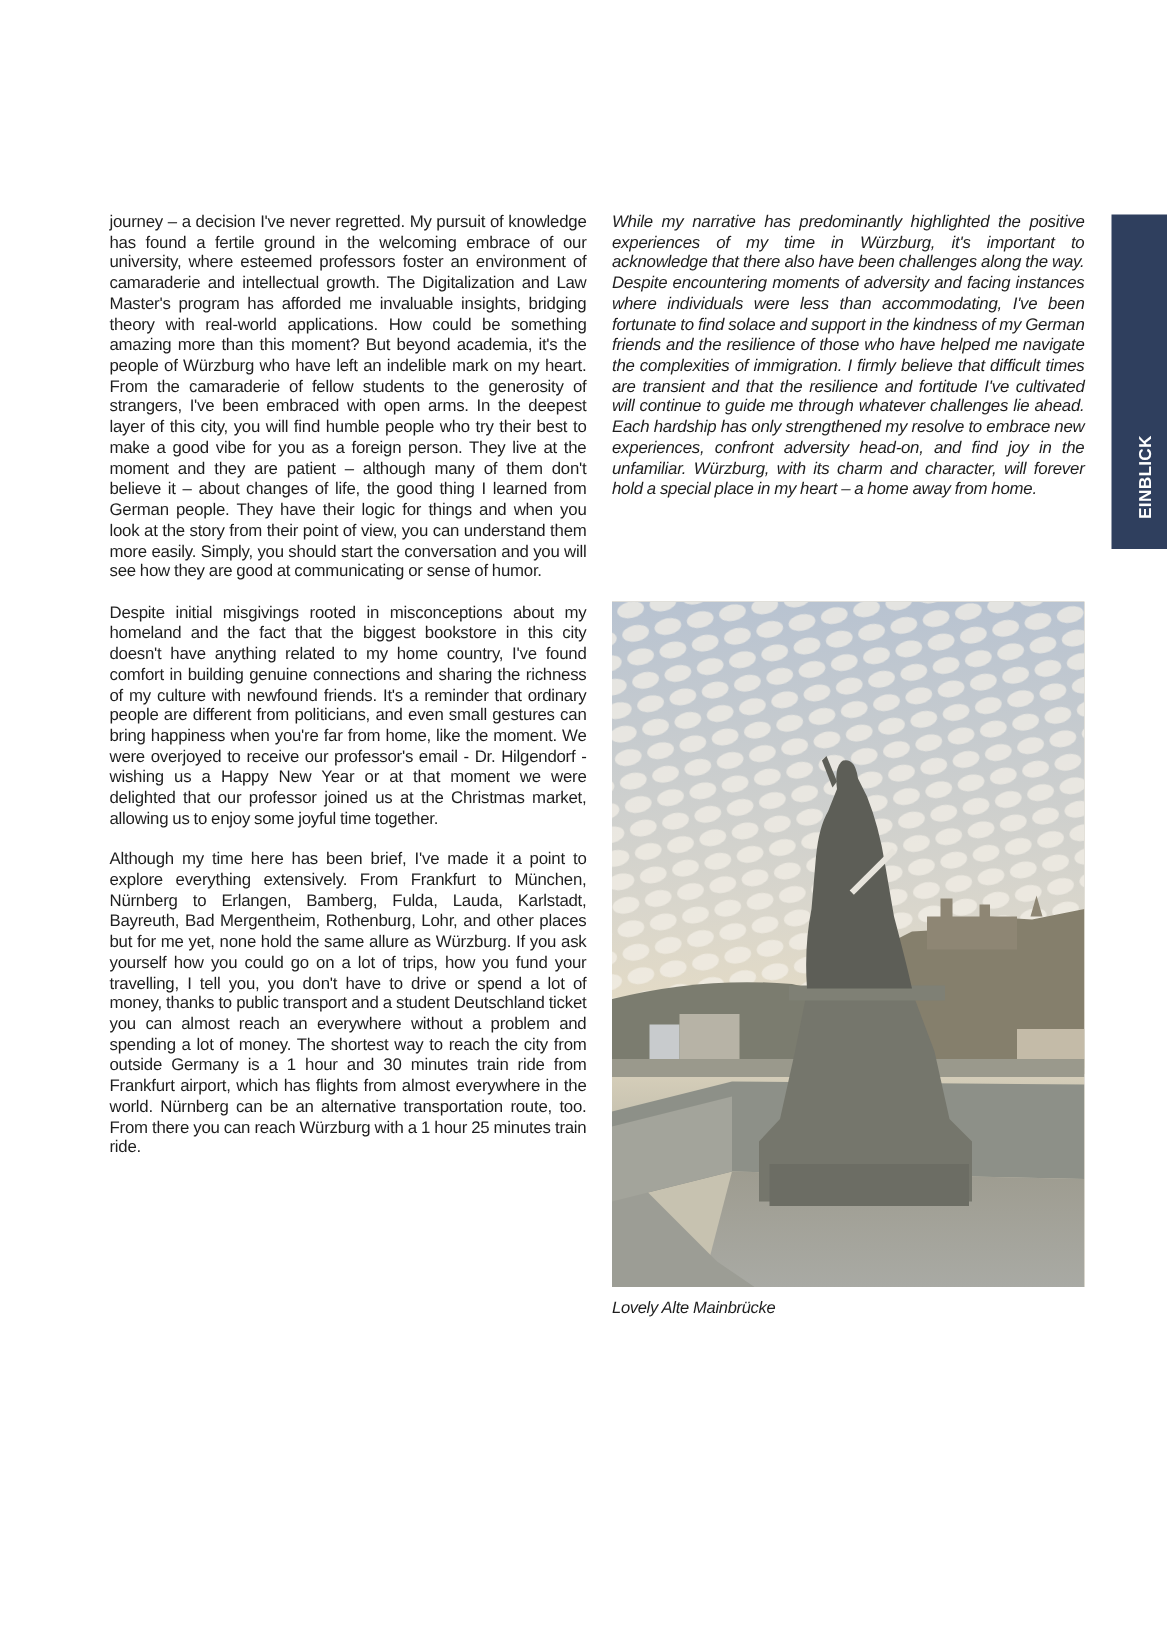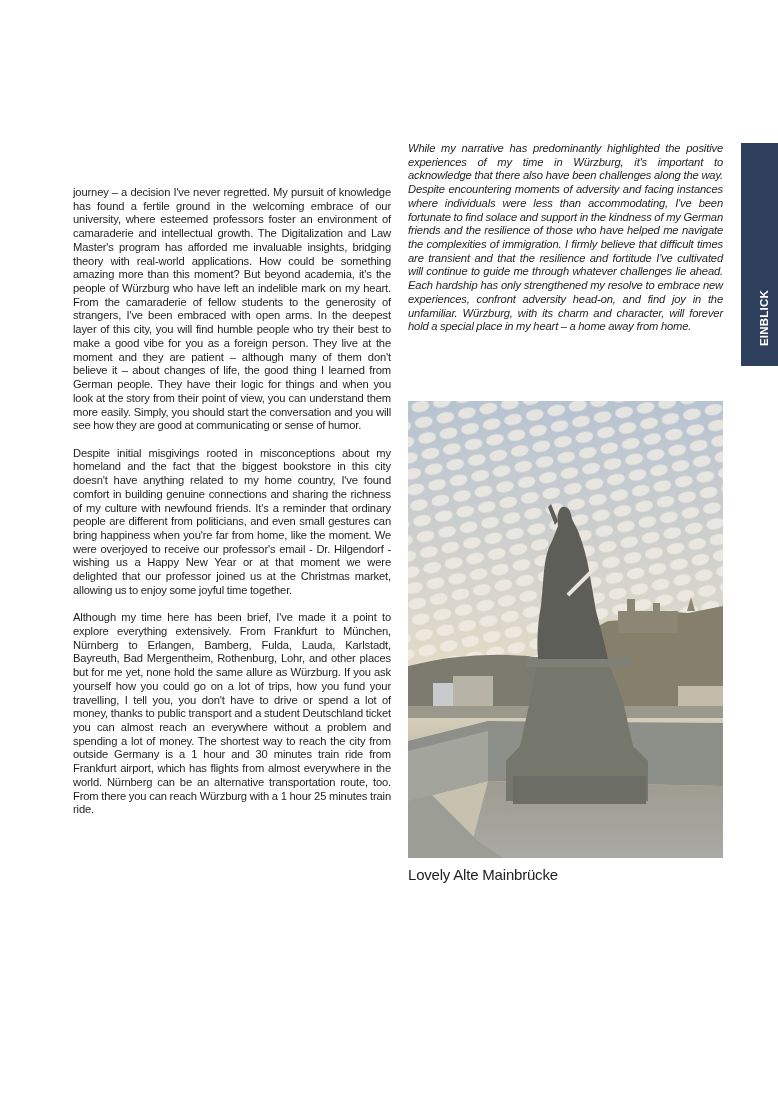--- a/index.html
+++ b/index.html
@@ -6,41 +6,41 @@
   body {
     width: 778px; height: 1100px; background: #ffffff; position: relative; overflow: hidden;
     font-family: "Liberation Sans", sans-serif; color: #1e1e1e;
   }
   .col {
     position: absolute; top: 142px;
     font-size: 11.2px; line-height: 13.72px; text-align: justify;
     hyphens: auto; letter-spacing: -0.15px; word-spacing: -0.3px;
   }
   .col p { margin: 0 0 13.72px 0; }
-  .col-left { left: 73px; width: 318px; margin-top: 44px; }
+  .col-left { left: 73px; width: 318px; }
   .col-right { left: 408px; width: 315px; font-style: italic; }
   .side-tab {
     position: absolute; left: 741px; top: 143px; width: 37px; height: 223px;
     background: #2f3f5e;
   }
   .side-tab span {
     position: absolute; left: 50%; bottom: 14px;
     transform-origin: left center;
     transform: translate(4px, 0) rotate(-90deg);
     color: #ffffff; font-weight: bold; font-size: 11.5px; letter-spacing: 0.2px;
     white-space: nowrap;
   }
   .photo {
     position: absolute; left: 408px; top: 401px; width: 315px; height: 457px;
     overflow: hidden; background: #c9c4b4;
   }
   .photo svg { display: block; }
   .caption {
     position: absolute; left: 408px; top: 866px;
-    font-size: 15px; color: #1e1e1e; letter-spacing: -0.2px;
+    font-style: italic; font-size: 11px; color: #1e1e1e; letter-spacing: -0.2px;
   }
 </style>
 </head>
 <body>
 
 <div class="side-tab">
   <span>EINBLICK</span>
 </div>
 
 <article class="col col-left" lang="en">

